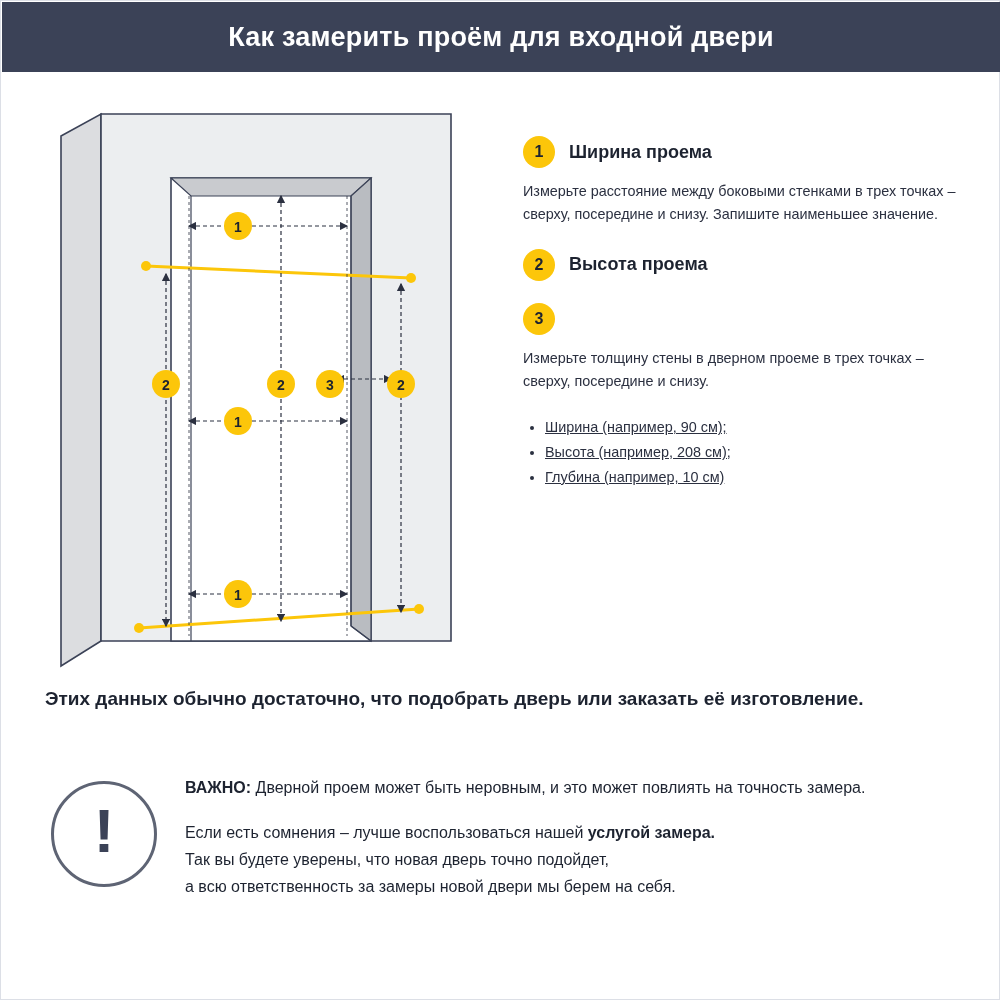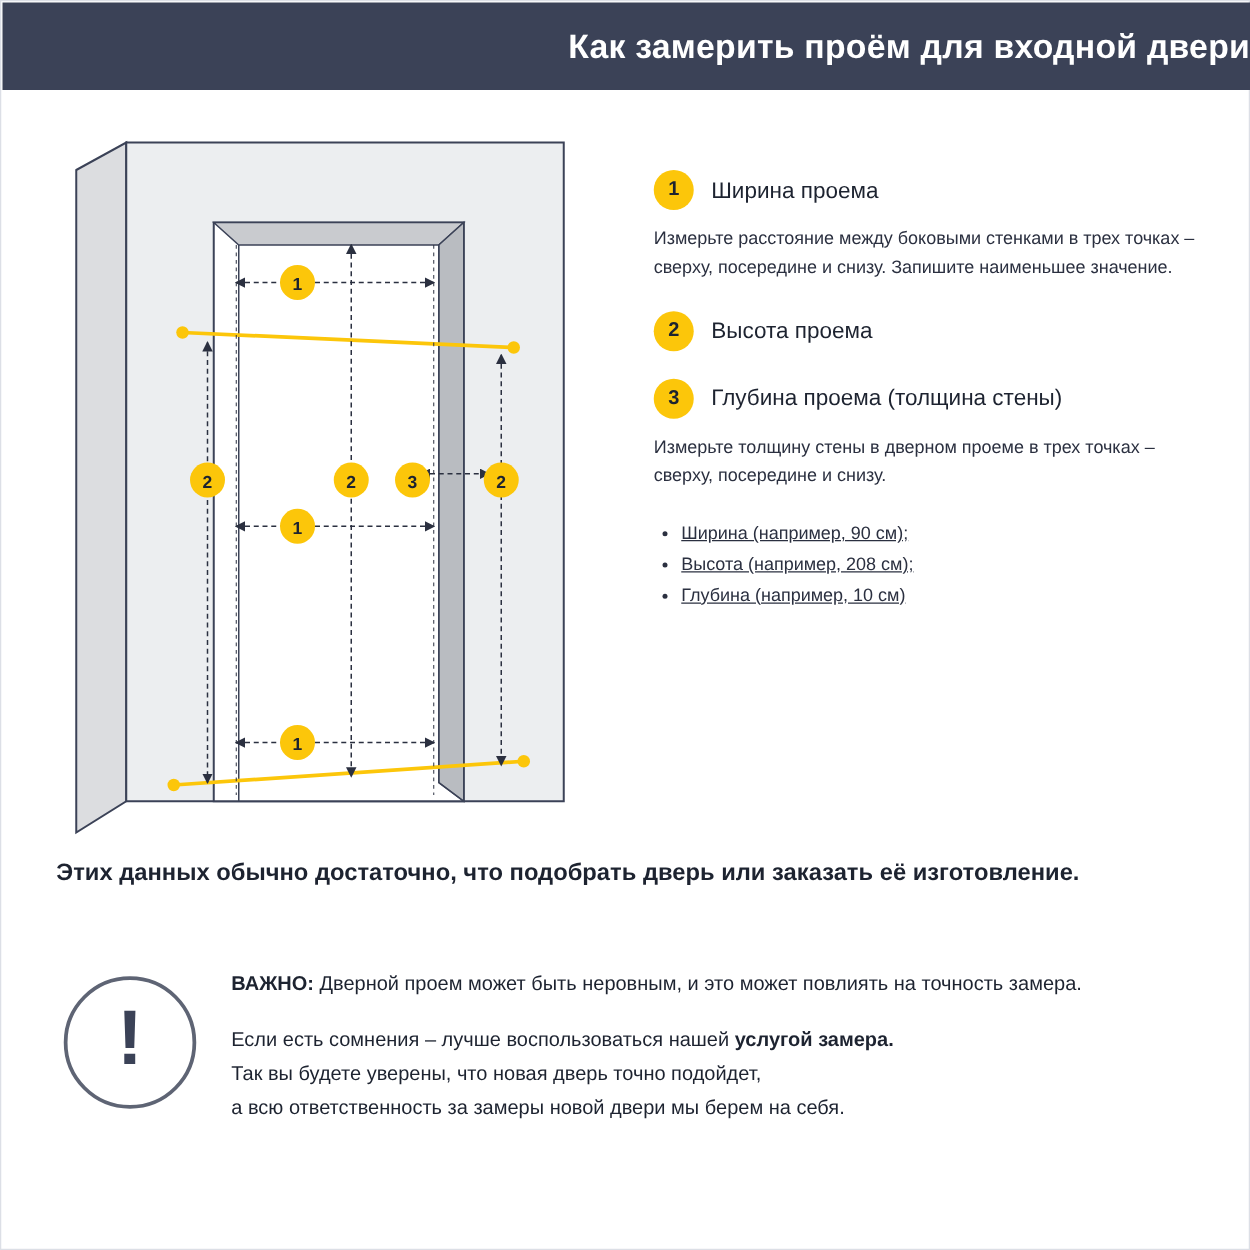--- a/index.html
+++ b/index.html
@@ -26,21 +26,21 @@
 
   
   .header {
     position: absolute;
     left: 1px; top: 1px;
     width: 998px;
     height: 70px;
     background: #3b4257;
     display: flex;
     align-items: center;
-    justify-content: flex-end;
+    justify-content: center;
   }
   .header-title {
     color: #ffffff;
     font-size: 27px;
     font-weight: bold;
     letter-spacing: .2px;
   }
 
   
   .illustration {
@@ -73,21 +73,21 @@
     color: #1d2330;
     font-weight: bold;
     font-size: 16px;
     display: flex;
     align-items: center;
     justify-content: center;
     flex: 0 0 auto;
   }
   .step-title {
     font-size: 18px;
-    font-weight: normal;
+    font-weight: bold;
     color: #1d2330;
   }
   .step-text {
     font-size: 14.4px;
     line-height: 1.62;
     color: #2b3040;
     text-align: justify;
     max-width: 440px;
   }
   .step-text.nojustify { text-align: left; }
@@ -261,21 +261,20 @@
     <div class="step">
       <div class="step-head">
         <div class="badge">2</div>
         <div class="step-title">Высота проема</div>
       </div>
     </div>
 
     <div class="step">
       <div class="step-head">
         <div class="badge">3</div>
-        <div class="step-title">Глубина проема (толщина стены)</div>
       </div>
       <div class="step-text nojustify">Измерьте толщину стены в дверном проеме в трех точках – сверху, посередине и снизу.</div>
     </div>
 
     <ul class="checklist">
       <li>Ширина (например, 90 см);</li>
       <li>Высота (например, 208 см);</li>
       <li>Глубина (например, 10 см)</li>
     </ul>
   </div>

